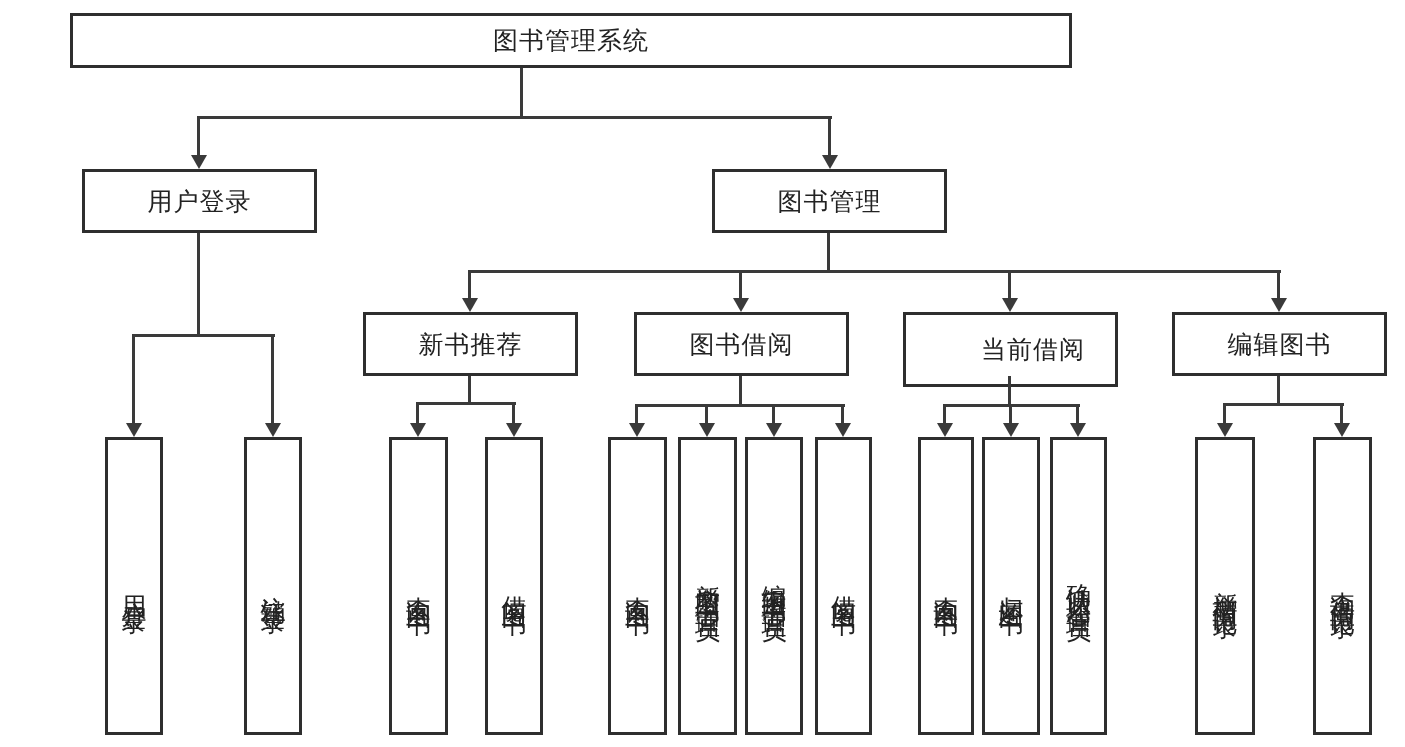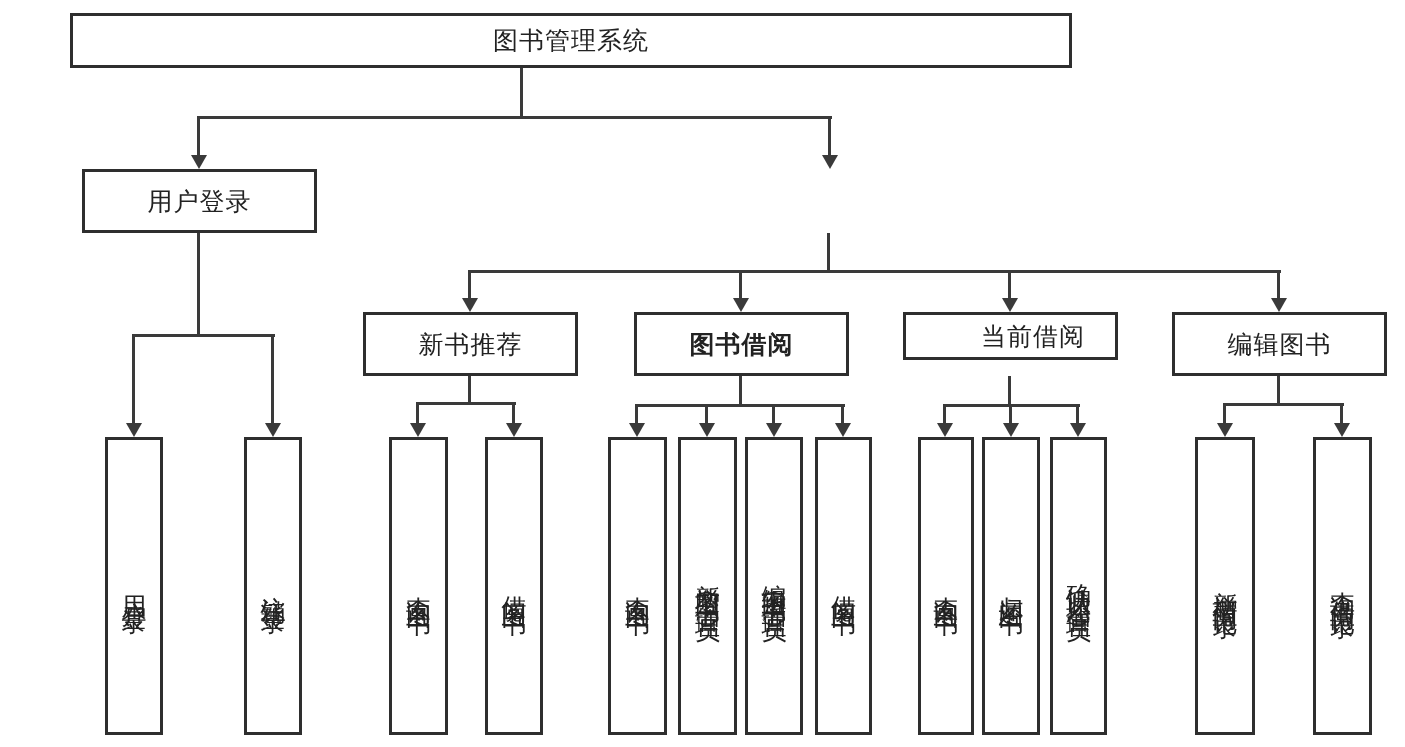--- a/index.html
+++ b/index.html
@@ -64,20 +64,23 @@
   <div class="vline" style="left:520px;top:68px;height:50px;"></div>
   <div class="hline" style="left:198px;top:116px;width:634px;"></div>
   <div class="vline" style="left:197px;top:116px;height:40px;"></div>
   <div class="arrow" style="left:191px;top:155px;"></div>
   <div class="vline" style="left:828px;top:116px;height:40px;"></div>
   <div class="arrow" style="left:822px;top:155px;"></div>
 
   <div class="box" style="left:82px;top:169px;width:235px;height:64px;">
     <span class="hlabel">用户登录</span>
   </div>
+  <div class="box" style="left:712px;top:169px;width:235px;height:64px;">
+    <span class="hlabel">图书管理</span>
+  </div>
 
   <div class="vline" style="left:197px;top:233px;height:103px;"></div>
   <div class="hline" style="left:132px;top:334px;width:143px;"></div>
   <div class="vline" style="left:132px;top:334px;height:89px;"></div>
   <div class="arrow" style="left:126px;top:423px;"></div>
   <div class="vline" style="left:271px;top:334px;height:89px;"></div>
   <div class="arrow" style="left:265px;top:423px;"></div>
 
   <div class="vline" style="left:827px;top:233px;height:39px;"></div>
   <div class="hline" style="left:468px;top:270px;width:813px;"></div>
@@ -86,24 +89,24 @@
   <div class="vline" style="left:739px;top:270px;height:28px;"></div>
   <div class="arrow" style="left:733px;top:298px;"></div>
   <div class="vline" style="left:1008px;top:270px;height:28px;"></div>
   <div class="arrow" style="left:1002px;top:298px;"></div>
   <div class="vline" style="left:1277px;top:270px;height:28px;"></div>
   <div class="arrow" style="left:1271px;top:298px;"></div>
 
   <div class="box" style="left:363px;top:312px;width:215px;height:64px;">
     <span class="hlabel">新书推荐</span>
   </div>
-  <div class="box" style="left:634px;top:312px;width:215px;height:64px;font-weight:bold;">
+  <div class="box" style="left:634px;top:312px;width:215px;height:64px;">
     <span class="hlabel">图书借阅</span>
   </div>
-  <div class="box" style="left:903px;top:312px;width:215px;height:48px;padding-left:45px;">
+  <div class="box" style="left:903px;top:312px;width:215px;height:75px;padding-left:45px;">
     <span class="hlabel">当前借阅</span>
   </div>
   <div class="box" style="left:1172px;top:312px;width:215px;height:64px;">
     <span class="hlabel">编辑图书</span>
   </div>
 
   <div class="vline" style="left:468px;top:376px;height:29px;"></div>
   <div class="hline" style="left:416px;top:402px;width:100px;"></div>
   <div class="vline" style="left:416px;top:402px;height:21px;"></div>
   <div class="arrow" style="left:410px;top:423px;"></div>

